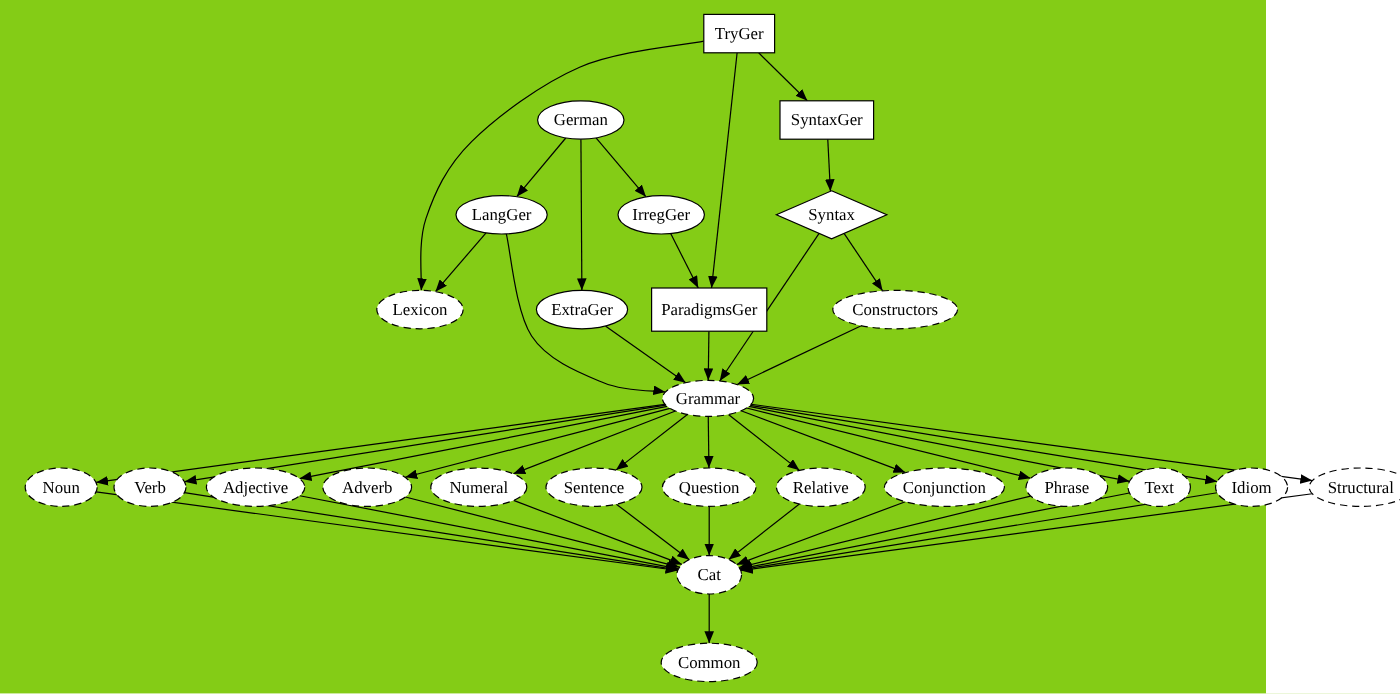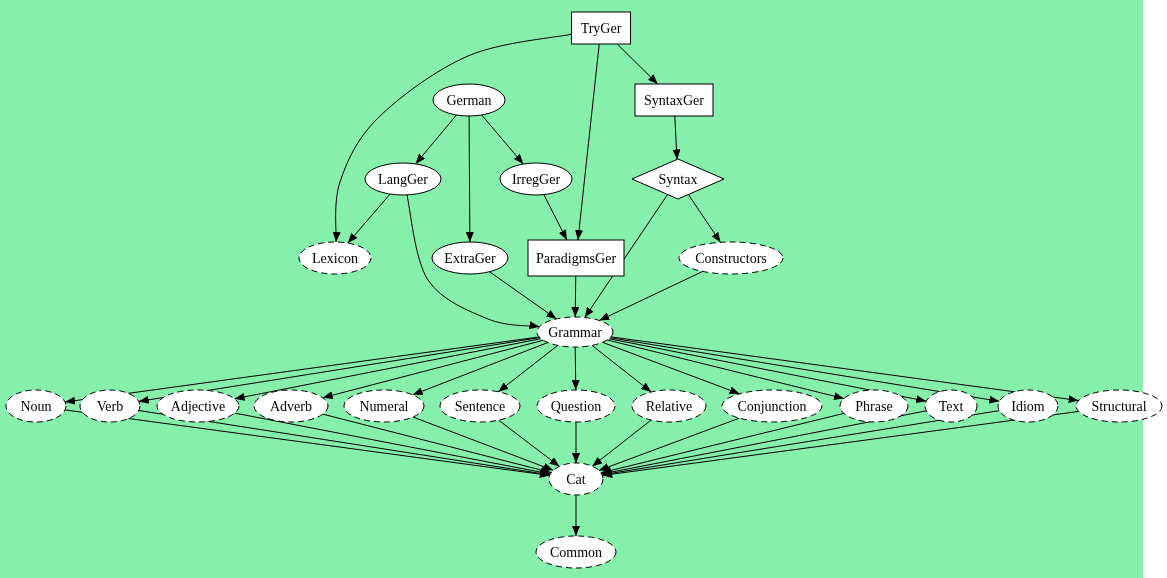--- a/index.html
+++ b/index.html
@@ -1,25 +1,26 @@
 <!DOCTYPE html>
 <html><head>
 <meta charset="utf-8">
 <style>
   html, body {
     margin: 0;
     padding: 0;
     background: #ffffff;
   }
   .canvas {
-    width: 1143px;
+    width: 1040px;
     height: 578px;
-    background: #86efac;
+    background: #84cc16;
     position: relative;
     font-family: "Liberation Serif", serif;
+    padding-left: 15px;
   }
   svg { display: block; }
   .node-shape {
     fill: #ffffff;
     stroke: #000000;
     stroke-width: 1;
   }
   .dashed {
     stroke-dasharray: 6 4;
   }

